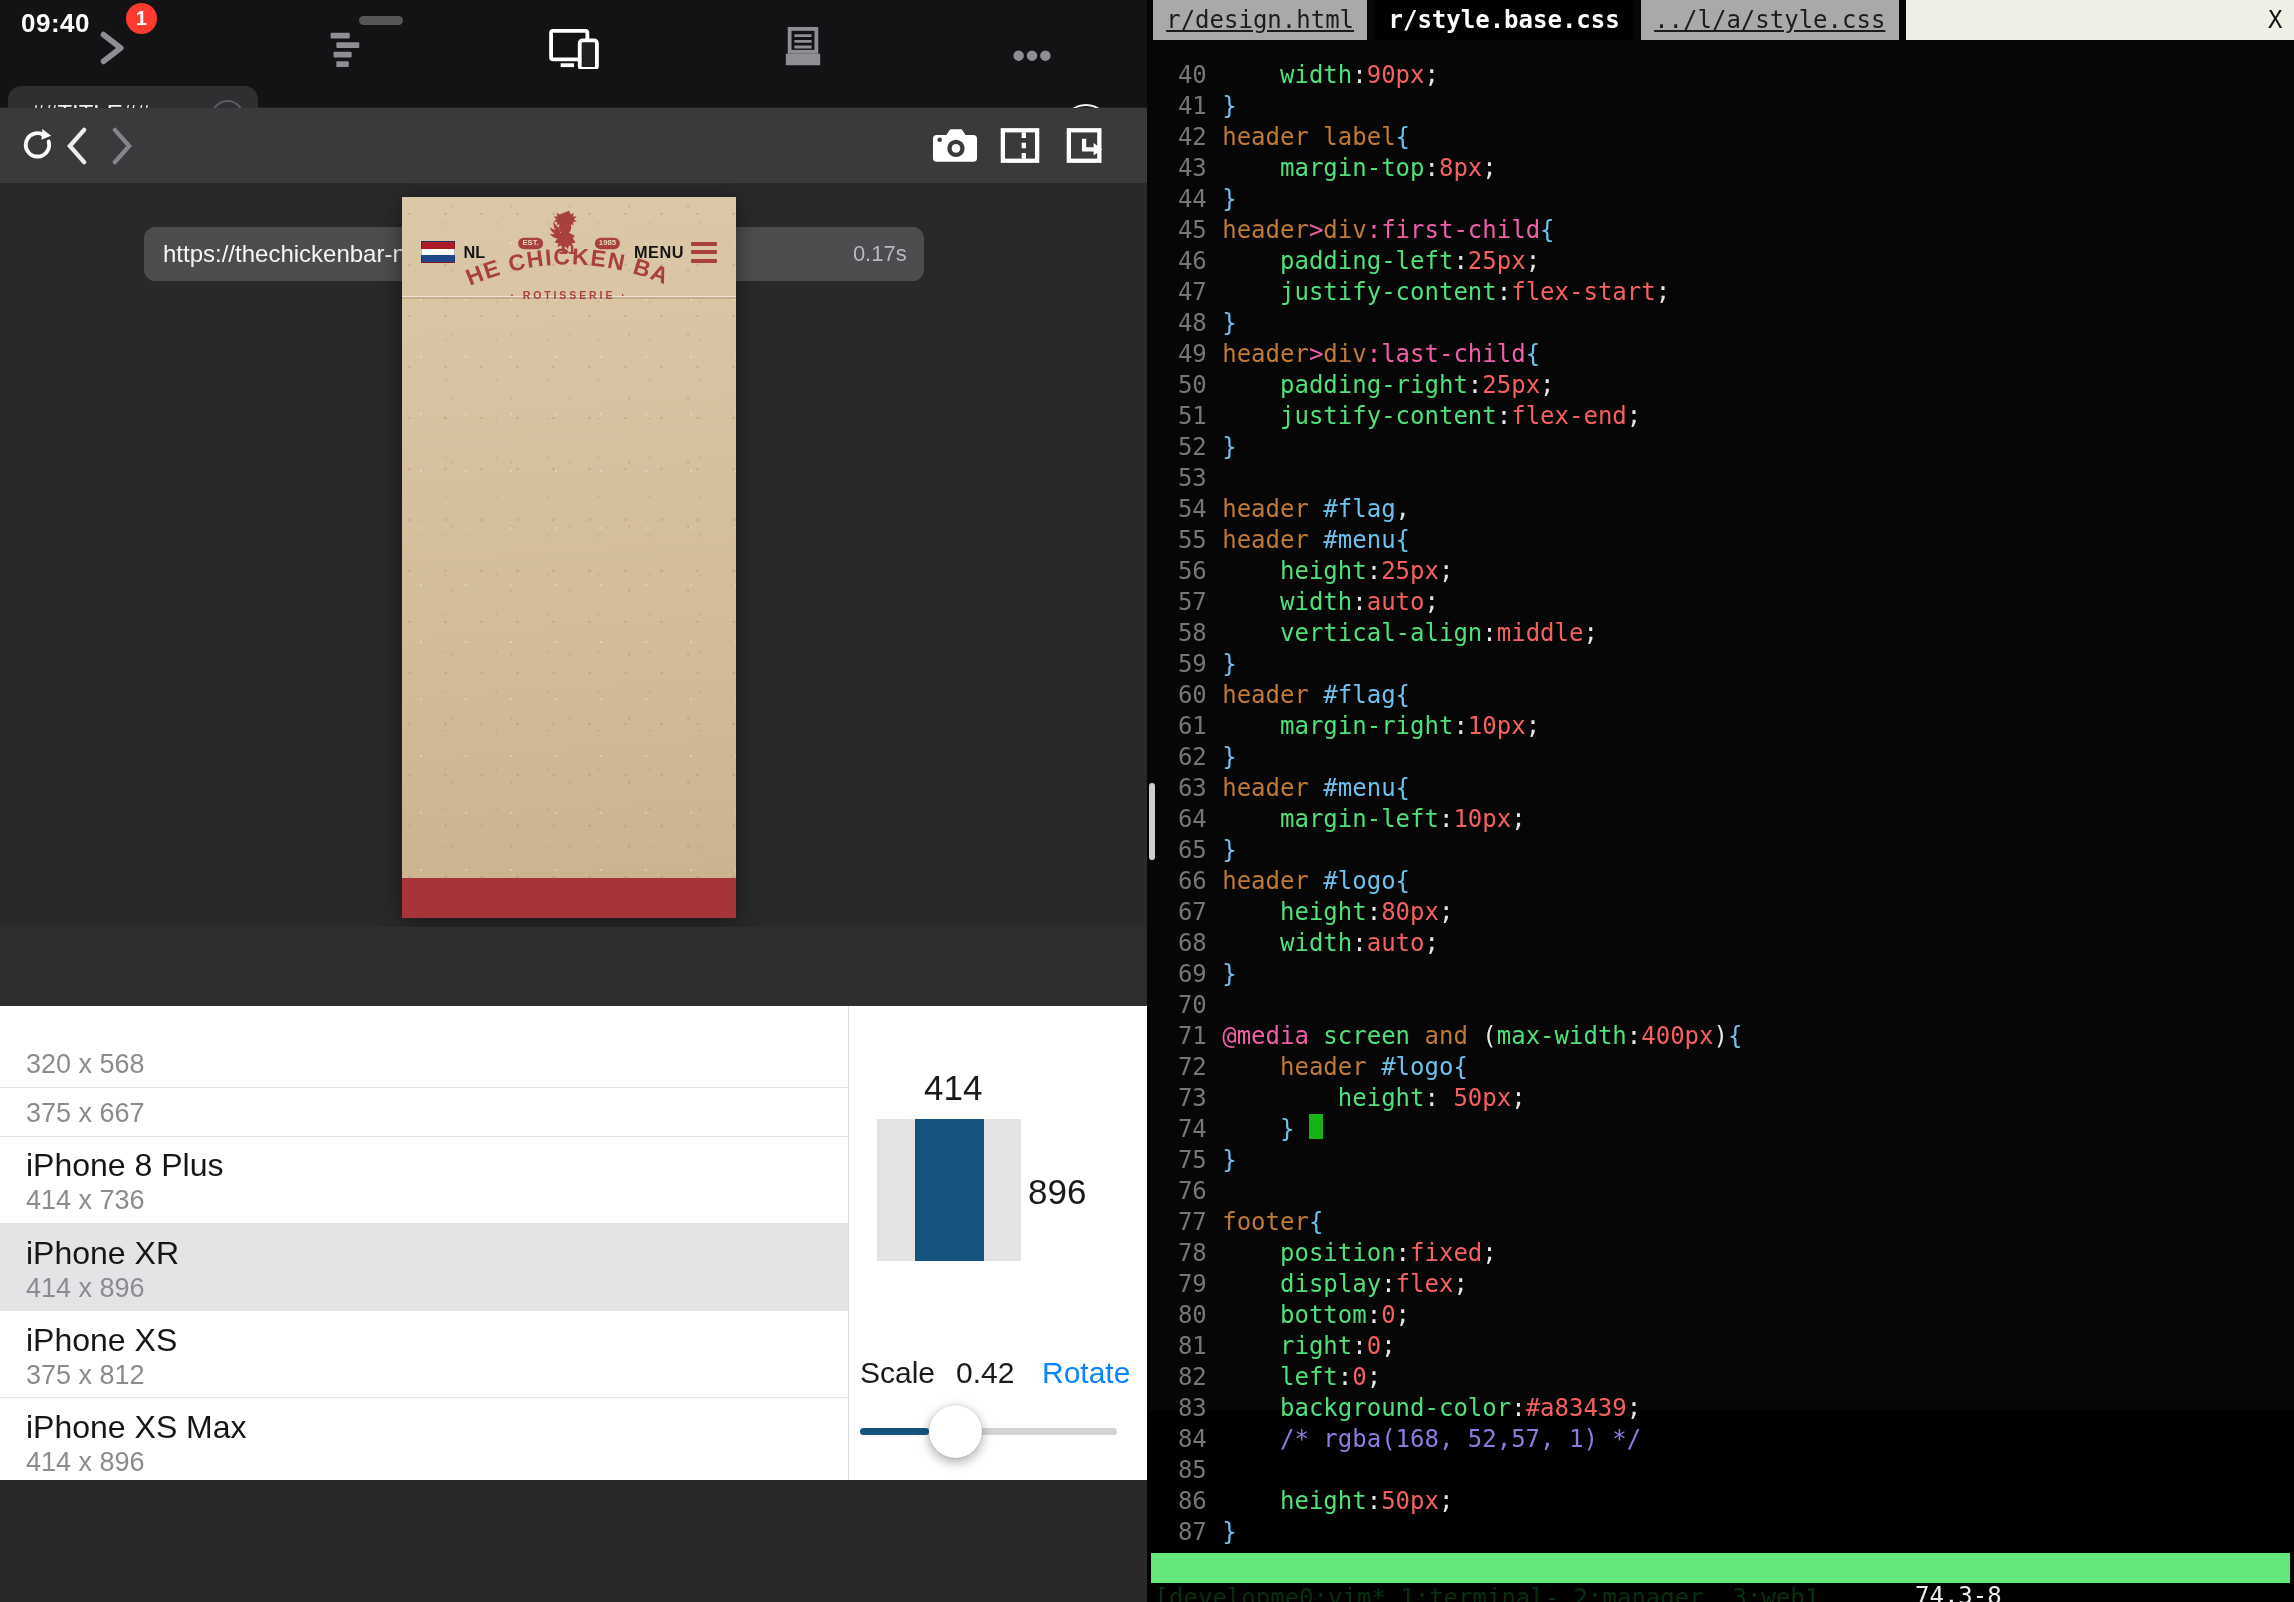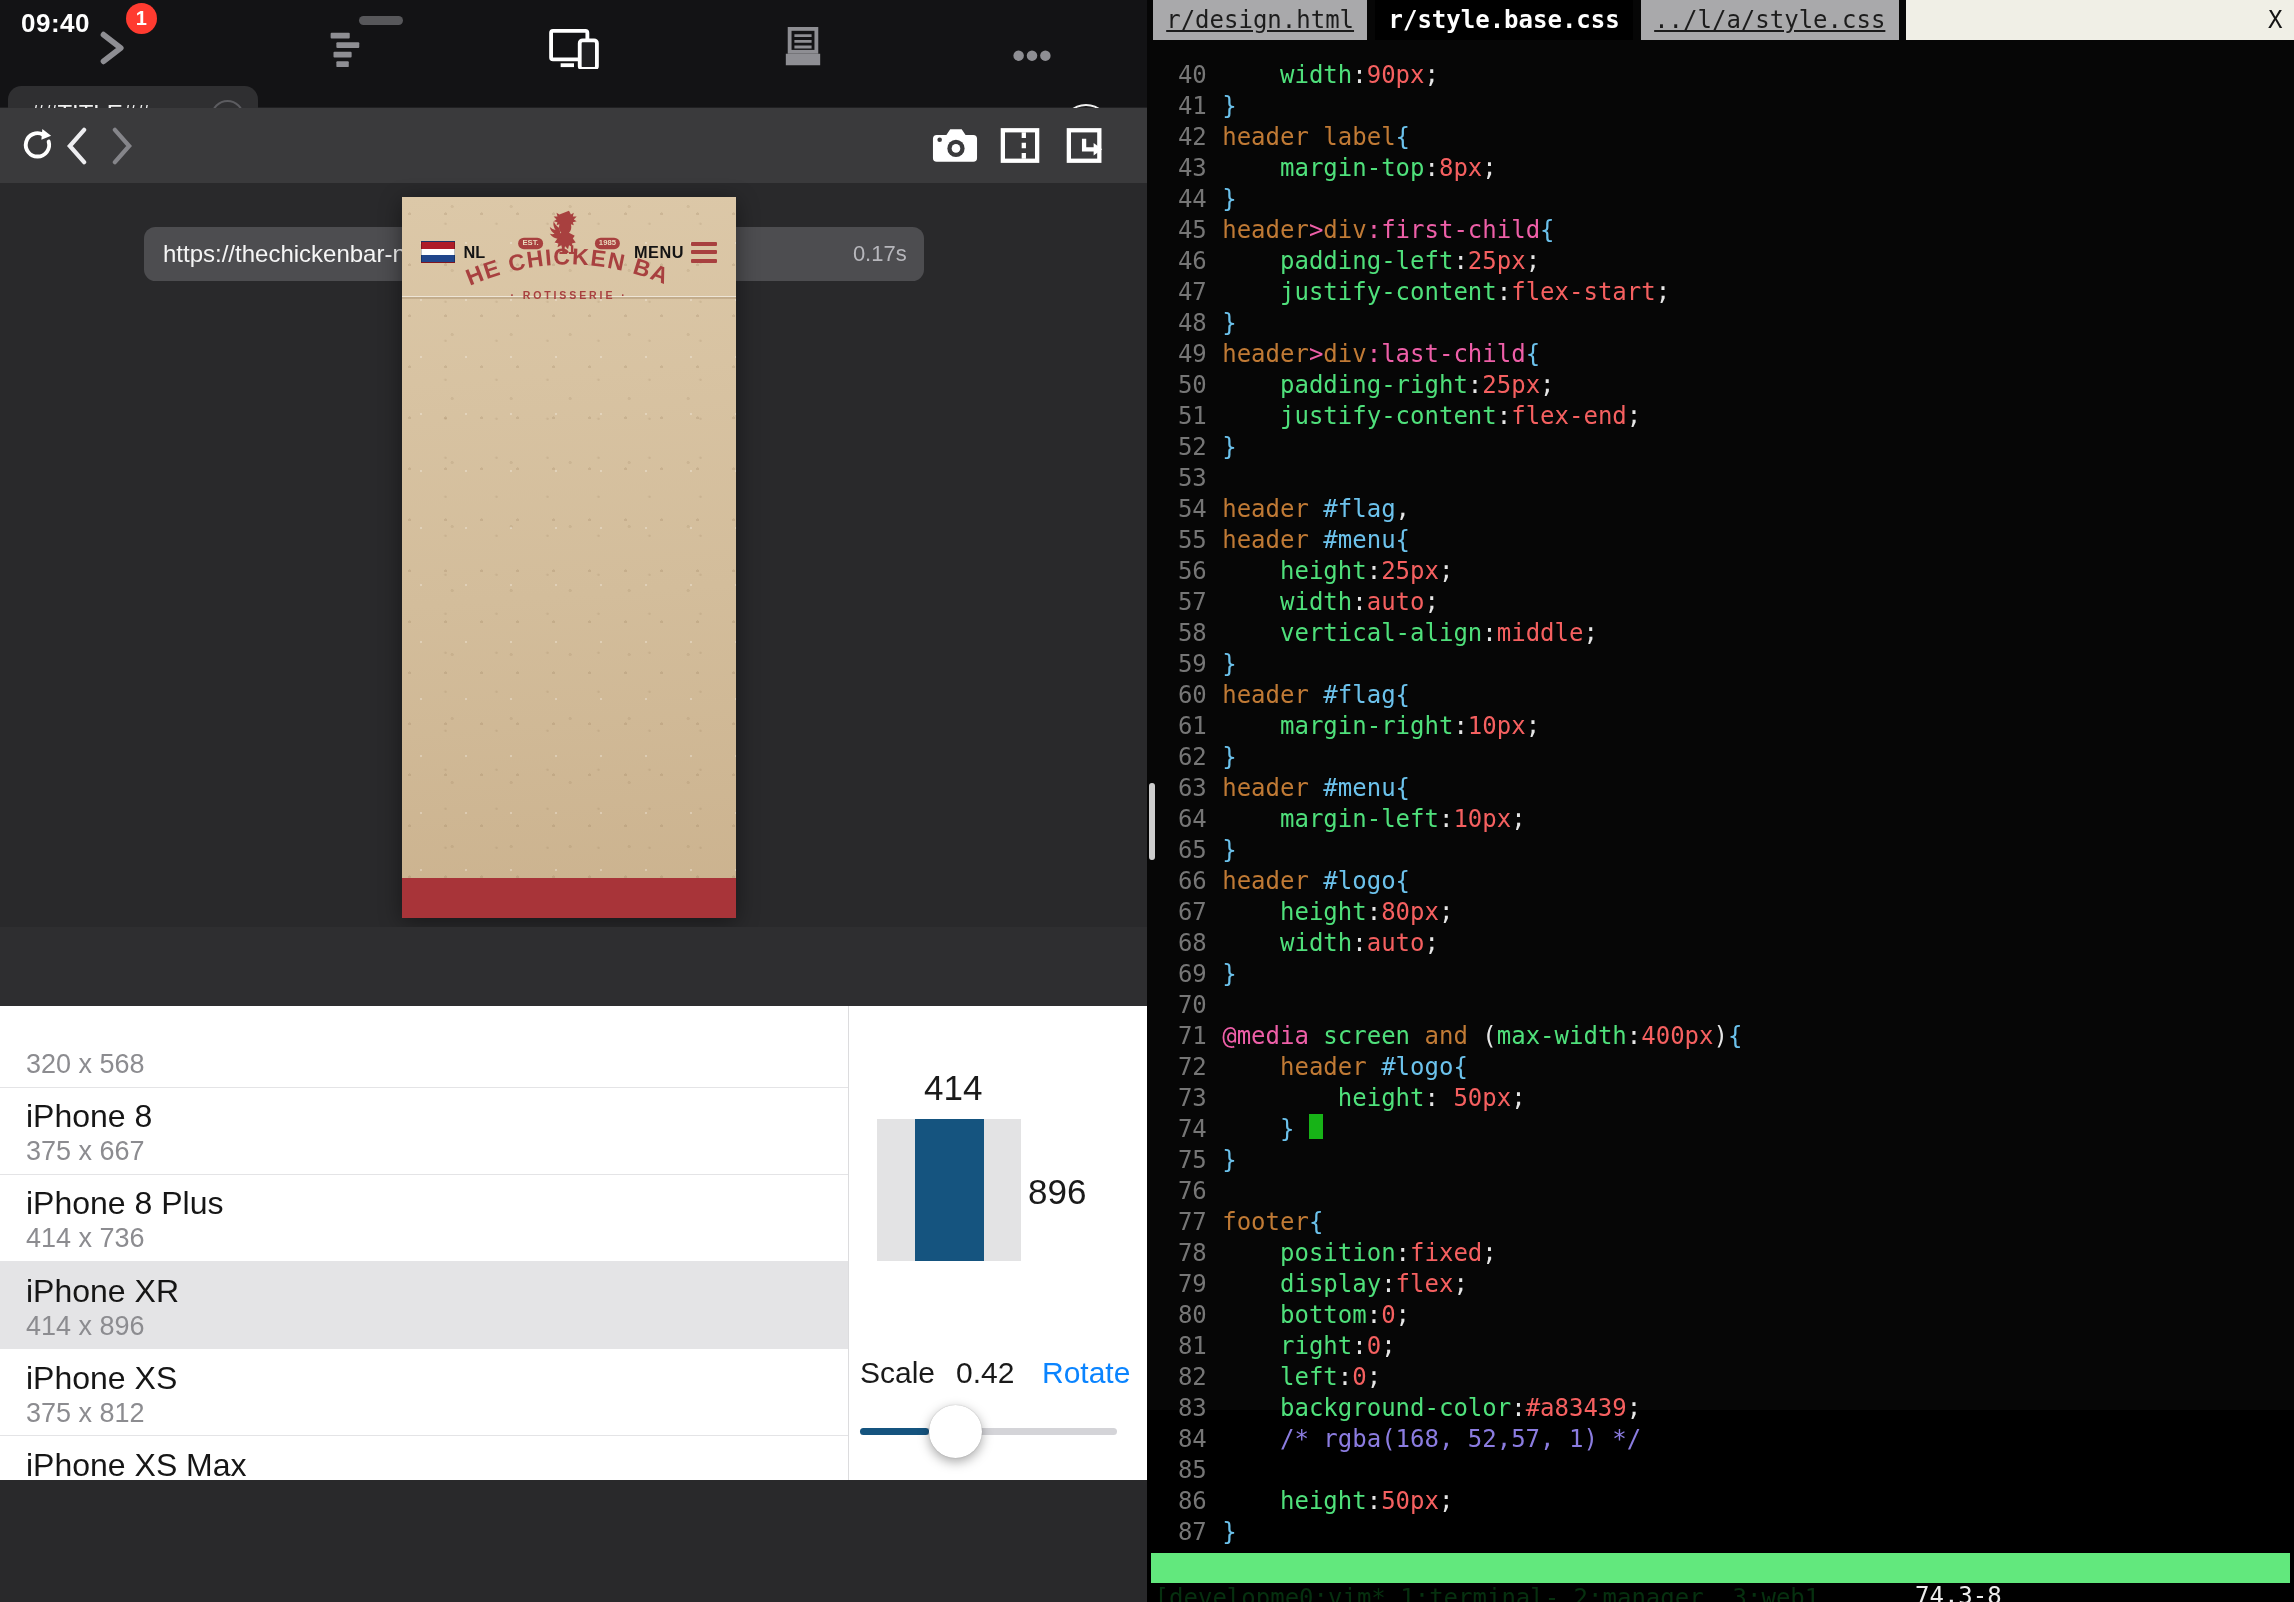--- a/index.html
+++ b/index.html
@@ -214,21 +214,20 @@
       
       
       
     </div>
 
     <div id="presetList" class="abs">
         <div class="preset-row partial-top">
           <div class="preset-size">320 x 568</div>
         </div>
         <div class="preset-row">
-          <div class="preset-name">iPhone 8</div>
           <div class="preset-size">375 x 667</div>
         </div>
         <div class="preset-row">
           <div class="preset-name">iPhone 8 Plus</div>
           <div class="preset-size">414 x 736</div>
         </div>
         <div class="preset-row selected">
           <div class="preset-name">iPhone XR</div>
           <div class="preset-size">414 x 896</div>
         </div>

